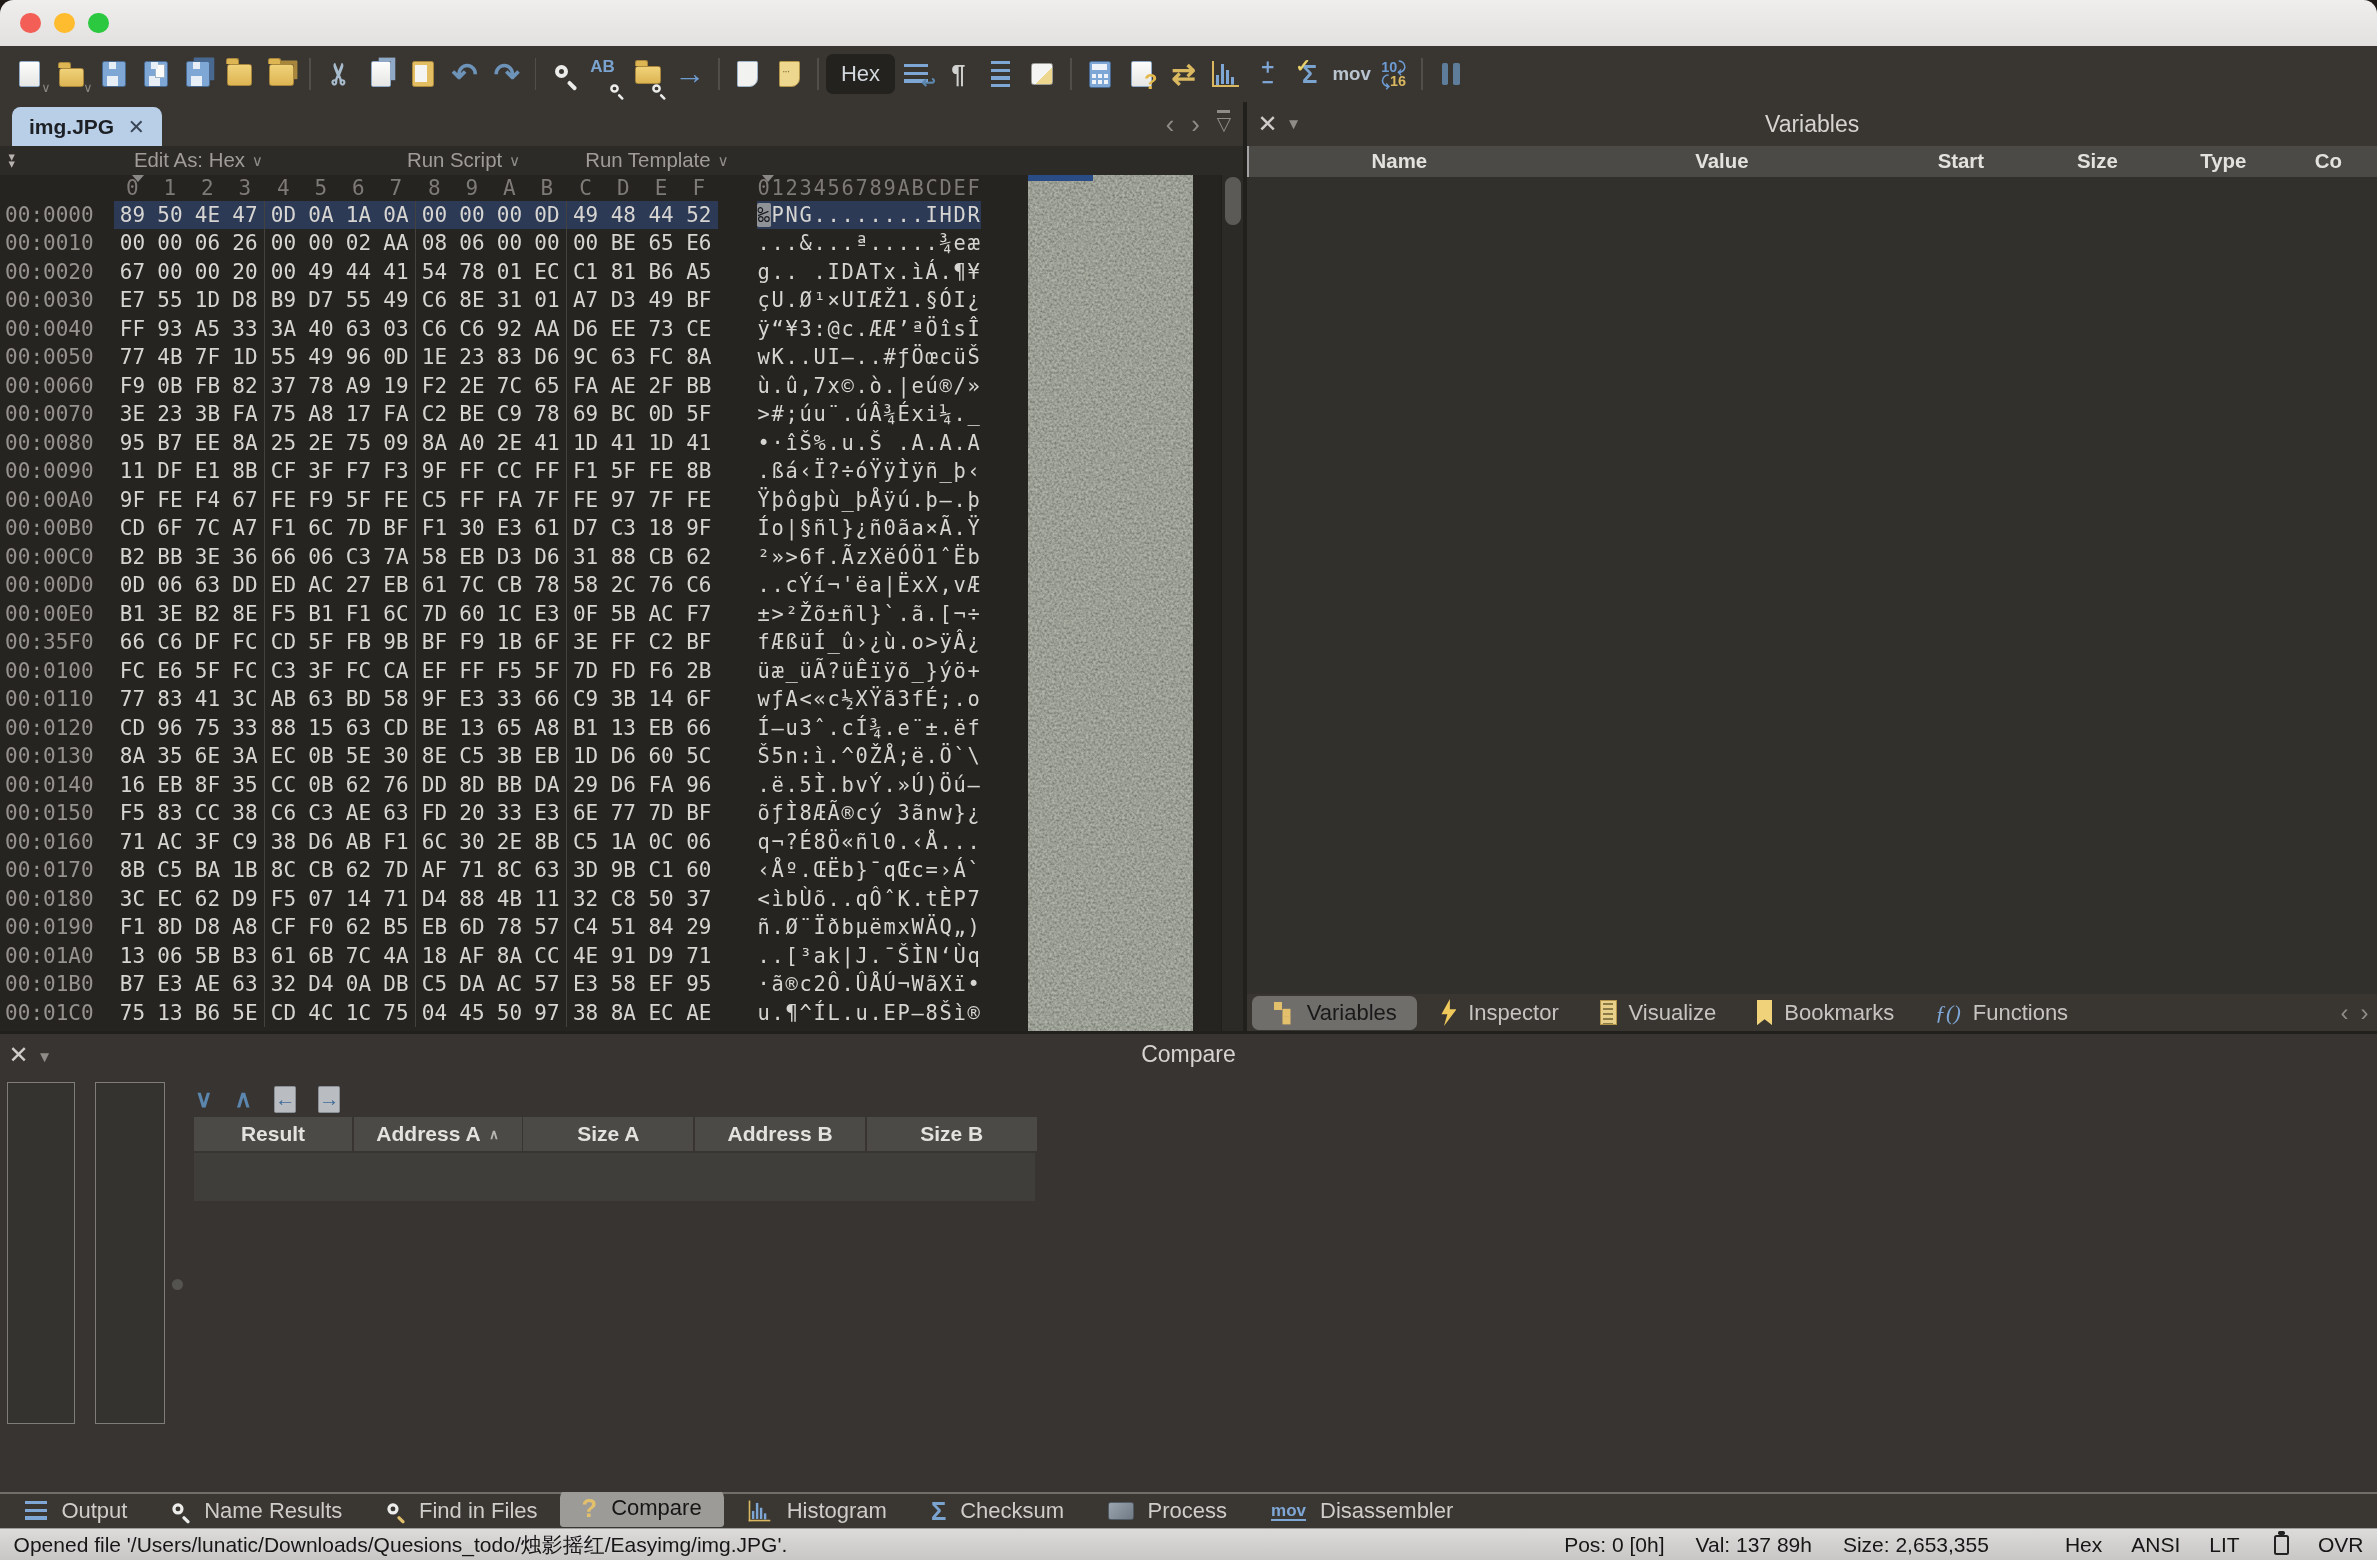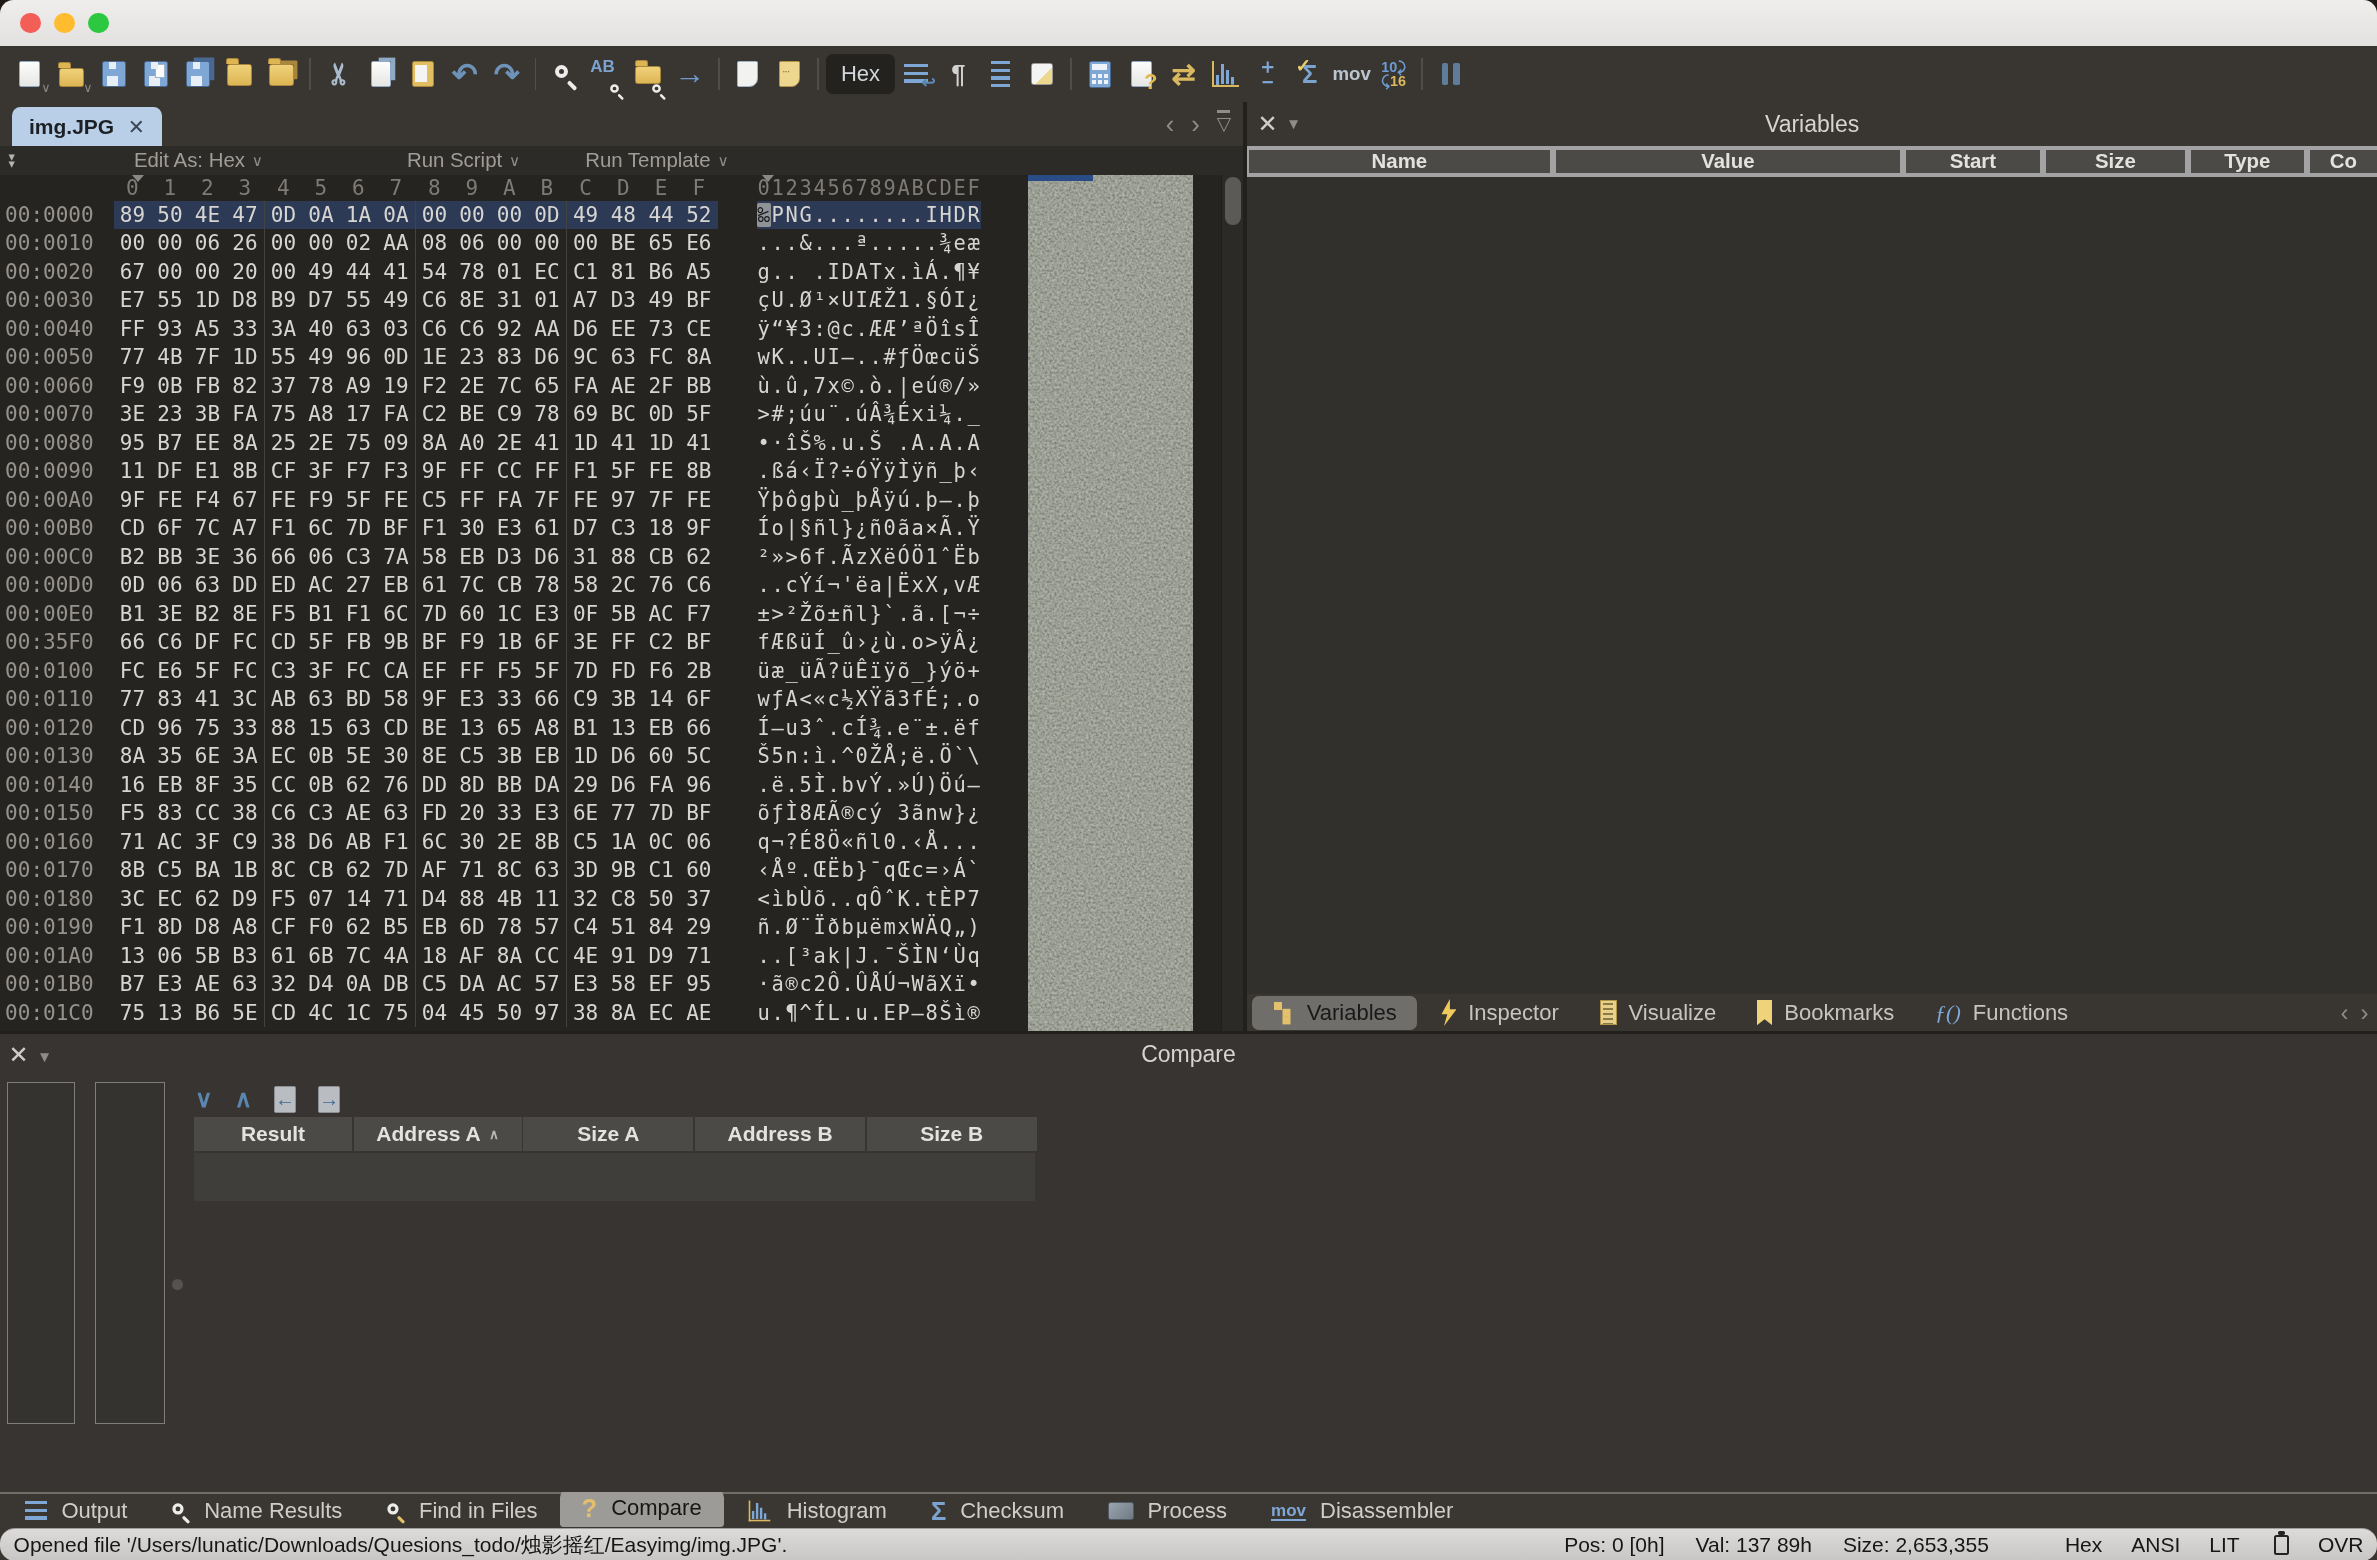--- a/index.html
+++ b/index.html
@@ -101,21 +101,21 @@
   .mini-sel{position:absolute;left:0;top:0;width:65px;height:6px;background:#2a4c86;}
   .vscroll{position:absolute;left:1221px;top:0;bottom:0;width:22px;background:#2b2a27;border-left:0.8px solid #1f1e1c;}
   .vthumb{position:absolute;left:3.4px;top:1.7px;width:15.3px;height:48px;background:#5b5a57;border-radius:7.6px;}
 
   
   .right{flex:1;background:#31302c;display:flex;flex-direction:column;}
   .rp-head{height:44px;background:#393632;display:flex;align-items:center;position:relative;flex:none;}
   .rp-head .x{color:#cfcdc9;font-size:24px;margin-left:10.2px;}
   .rp-head .dd{color:#8f8c88;font-size:15.3px;margin-left:8.5px;}
   .rp-title{position:absolute;left:0;right:0;text-align:center;font-size:23px;color:#d6d4d1;}
-  .rp-cols{height:31px;background:#a3a3a3;display:flex;gap:6px;padding-left:1.7px;flex:none;align-items:center;}
+  .rp-cols{height:31px;background:#a3a3a3;display:flex;gap:0;padding-left:1.7px;flex:none;}
   .rp-col{background:#4c4a47;color:#e4e2df;font-size:20.4px;font-weight:bold;display:flex;align-items:center;justify-content:center;flex:none;}
   .rp-body{flex:1;background:#31302c;}
   .rp-tabs{height:37px;background:#393632;display:flex;align-items:center;flex:none;position:relative;}
   .rtab{display:flex;align-items:center;gap:12px;padding:0 20.4px;height:34px;font-size:22px;color:#c6c4c1;}
   .rtab.active{background:#6f6e6b;border-radius:6.8px;color:#191919;margin-left:5.1px;}
   .rarr{position:absolute;right:8.5px;display:flex;gap:12px;color:#8f8c88;font-size:24px;}
   .tree{width:22px;height:25.5px;position:relative;}
   .tree::before{content:"";position:absolute;left:1.7px;top:2.5px;width:7.6px;height:7.6px;background:#e3c06b;box-shadow:8.5px 6.8px 0 #e3c06b,8.5px 14.4px 0 #e3c06b;}
   .vis{width:17px;height:25.5px;background:#e8d08a;border:0.8px solid #b3954a;background-image:repeating-linear-gradient(#8a7a45 0 1.7px,transparent 1.7px 5.1px);background-size:10.2px 100%;background-repeat:no-repeat;background-position:2.5px 2.5px;}
   .bkm{width:15.3px;height:25.5px;background:#f0d27a;clip-path:polygon(0 0,100% 0,100% 100%,50% 76%,0 100%);}
@@ -145,21 +145,21 @@
   .btab{display:flex;align-items:center;gap:14px;padding:0 22px;height:33px;font-size:22px;color:#cfcdc9;}
   .btab.active{background:#9c9b97;color:#161616;border-radius:8.5px 8.5px 3.4px 3.4px;margin-top:-5.1px;height:38px;}
   .outl{width:22px;height:20.4px;background:repeating-linear-gradient(#7fa7d6 0 3.4px,transparent 3.4px 7.6px);width:22px;}
   .magsm{transform:scale(.8);}
   .magy::after{background:#e3c06b;}
   .qy{font-size:25.5px;font-weight:bold;color:#e3c06b;}
   .chip{width:25.5px;height:18.7px;background:linear-gradient(135deg,#9aa5b0,#6f7a85);border:1.7px solid #515b64;border-radius:2.5px;}
   .movb{font-size:17px;font-weight:bold;color:#7fa7d6;border-bottom:2.5px solid #7fa7d6;line-height:1;}
 
   
-  .statusbar{height:33px;background:linear-gradient(#dcdbda,#c7c6c4);border-top:0.8px solid #9e9d9b;display:flex;align-items:center;font-size:21px;color:#161616;padding:0 13.6px;flex:none;border-radius:15px;}
+  .statusbar{height:33px;background:linear-gradient(#dcdbda,#c7c6c4);border-top:0.8px solid #9e9d9b;display:flex;align-items:center;font-size:21px;color:#161616;padding:0 13.6px;flex:none;}
   .smsg{flex:1;}
   .sfield{margin-left:31px;white-space:nowrap;}
   .sflag{margin-left:29px;}
   .sclip{width:15.3px;height:20.4px;border:2.5px solid #222;border-radius:2.5px;position:relative;margin-left:34px;}
   .sclip::before{content:"";position:absolute;top:-6px;left:2.5px;width:6.8px;height:4.2px;background:#222;border-radius:1.7px;}
 </style>
 </head>
 <body>
 
 <div class="window">

